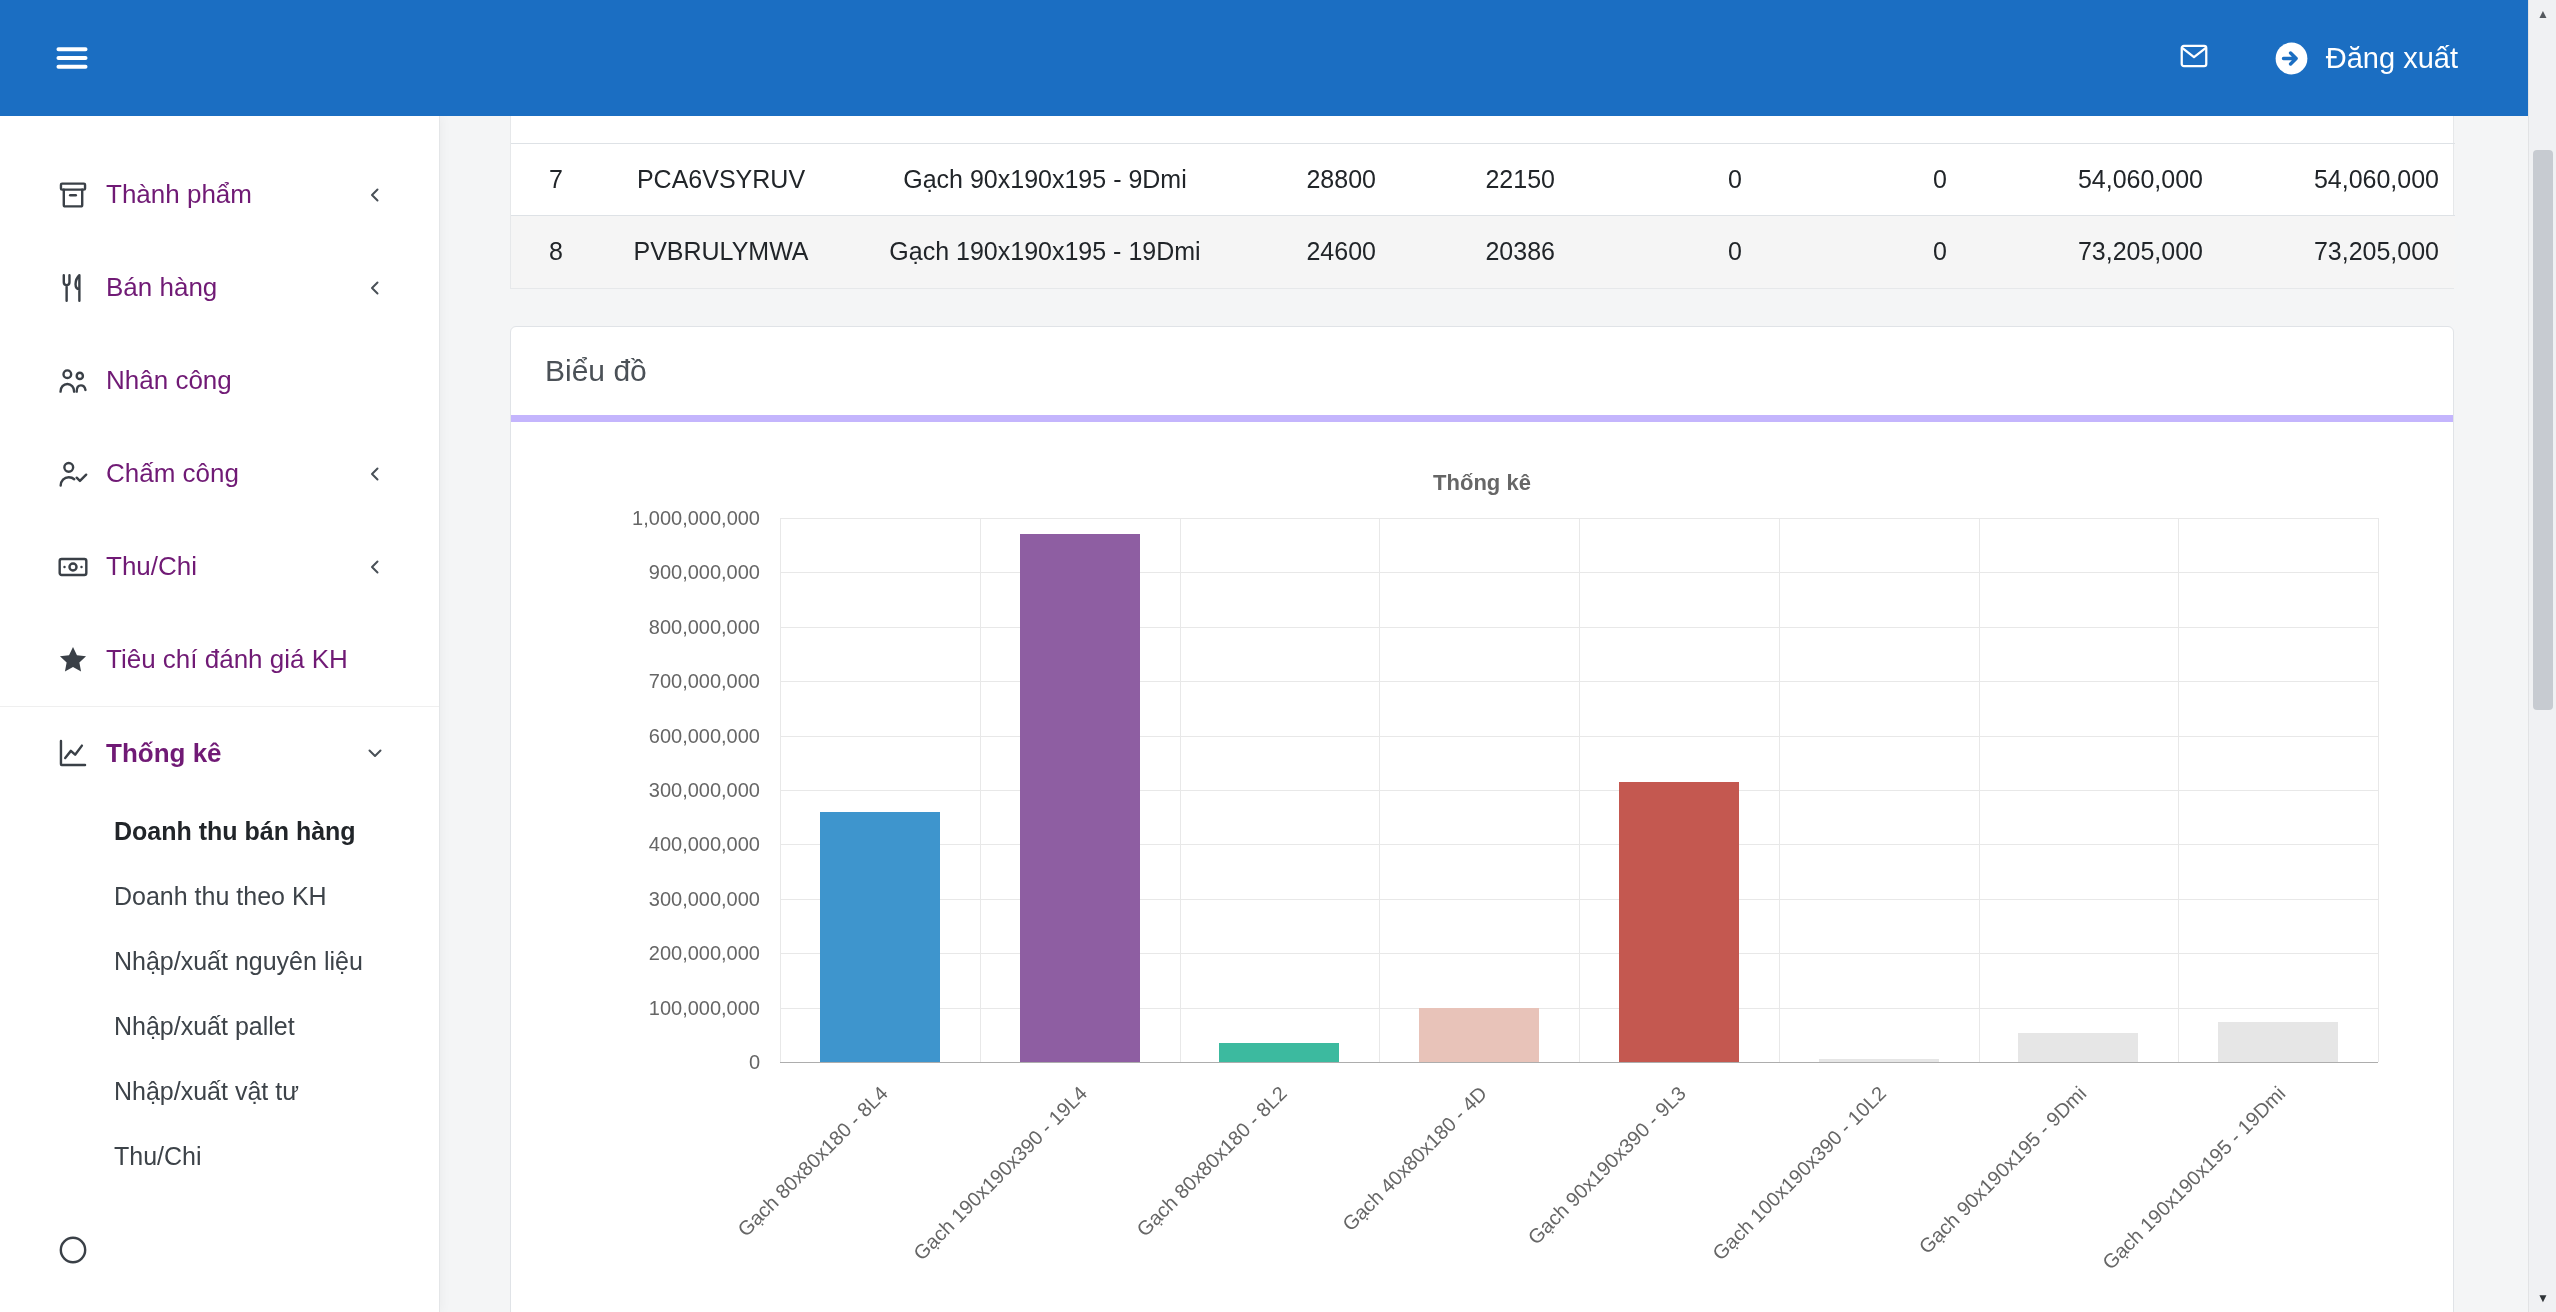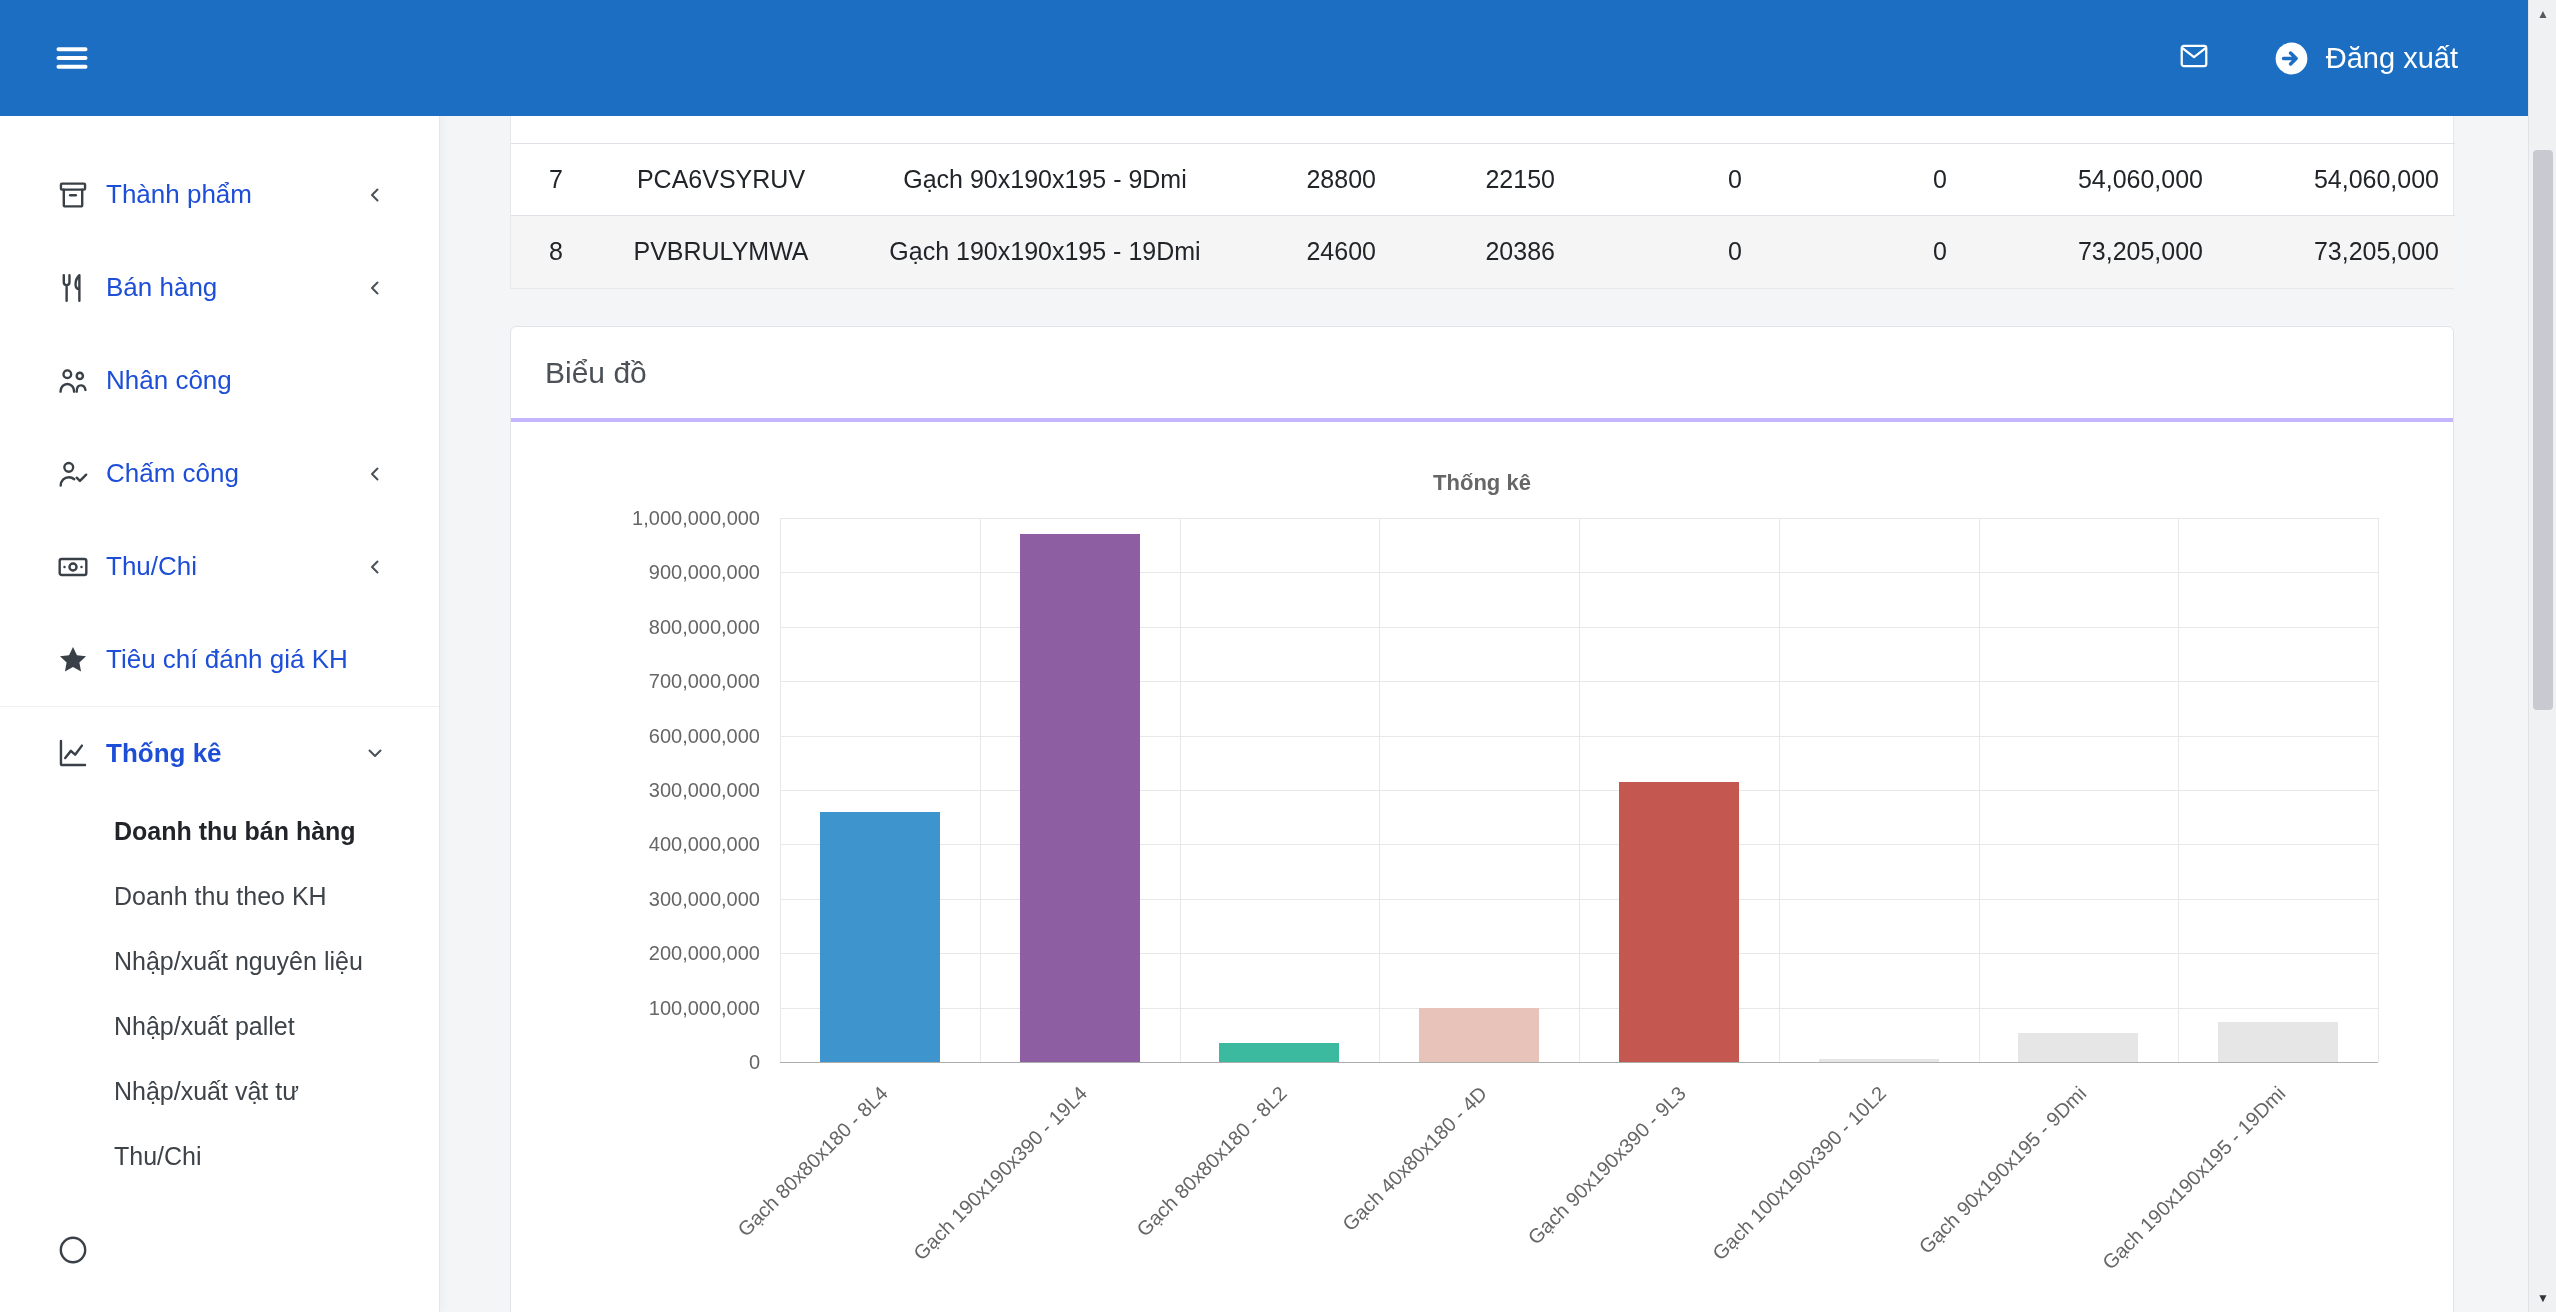--- a/index.html
+++ b/index.html
@@ -15,21 +15,21 @@
   .icon-btn .icon{display:block;width:38px;height:32px}
   .logout{background:none;border:none;color:#fff;display:flex;align-items:center;font-size:29px;font-family:inherit;cursor:pointer}
   .logout .icon{width:37px;height:37px;margin-right:16px;display:block}
 
   .icon svg{width:100%;height:100%;fill:none;stroke:currentColor;stroke-width:1.7;stroke-linecap:round;stroke-linejoin:round;display:block}
   .hamburger svg{stroke-width:2.7}
 
   
   .sidebar{position:absolute;top:116px;left:0;width:440px;height:1196px;background:#fff;border-right:1px solid #e4e6e8;box-shadow:2px 0 10px rgba(0,0,0,.04);z-index:5;overflow:hidden}
   .menu{padding-top:32px}
-  .side-item{height:93px;display:flex;align-items:center;padding:0 52px 0 56px;font-size:26px;color:#1d4ed8;cursor:pointer;background:#fff}
+  .side-item{height:93px;display:flex;align-items:center;padding:0 52px 0 56px;font-size:26px;color:#701a75;cursor:pointer;background:#fff}
   .side-item .s-icon{width:34px;height:34px;margin-right:16px;color:#3a4047;flex:none}
   .side-item .s-label{flex:1;white-space:nowrap}
   .side-item .s-chev{width:24px;height:24px;color:#495057;flex:none}
   .side-item .s-chev svg{stroke-width:2}
   .side-item.active{font-weight:700;border-top:1px solid #efefef}
   .side-item.partial{margin-top:14px}
   .sub-item{height:65px;display:flex;align-items:center;padding-left:114px;font-size:25px;color:#3d4349;cursor:pointer}
   .sub-item.active{font-weight:700;color:#212529}
 
   
@@ -37,21 +37,21 @@
 
   .table-card{position:absolute;left:70px;top:0;width:1944px;background:#fff;border:1px solid #e6e8ea;border-top:none}
   .row-sliver{height:27px;background:#fff}
   table.data-table{width:100%;border-collapse:collapse;table-layout:fixed;font-size:25px;color:#212529}
   .data-table td{height:72px;border-top:1px solid #dee2e6;padding:0 16px;overflow:hidden;white-space:nowrap}
   .data-table tr.striped{background:#f5f5f5}
   .c-center{text-align:center}
   .c-right{text-align:right}
 
   .chart-card{position:absolute;left:70px;top:210px;width:1944px;height:1110px;background:#fff;border:1px solid #e0e3e7;border-radius:6px}
-  .card-header{height:95px;display:flex;align-items:center;padding-left:34px;font-size:30px;color:#4b5157;border-bottom:4px solid #c4b5fd}
+  .card-header{height:95px;display:flex;align-items:center;padding-left:34px;font-size:30px;color:#4b5157;border-bottom:7px solid #c4b5fd}
   .card-body{position:relative;height:1012px}
   .chart-title{position:absolute;top:48px;left:0;width:100%;text-align:center;font-size:22px;font-weight:700;color:#666}
   .plot{position:absolute;left:269px;top:96px;width:1598px;height:544px}
   .hline{position:absolute;left:0;width:1598px;height:1px;background:#e8e8e8}
   .hline.axis{background:#adadad}
   .vline{position:absolute;top:0;width:1px;height:544px;background:#e8e8e8}
   .ytick{position:absolute;left:-266px;width:246px;text-align:right;font-size:20px;line-height:24px;color:#666}
   .bar{position:absolute;bottom:0;width:120px}
   .xlabels{position:absolute;left:269px;top:640px;width:1598px;height:0}
   .xlabel{position:absolute;top:20px;white-space:nowrap;font-size:20px;color:#666;transform:rotate(-45deg);transform-origin:100% 0}

